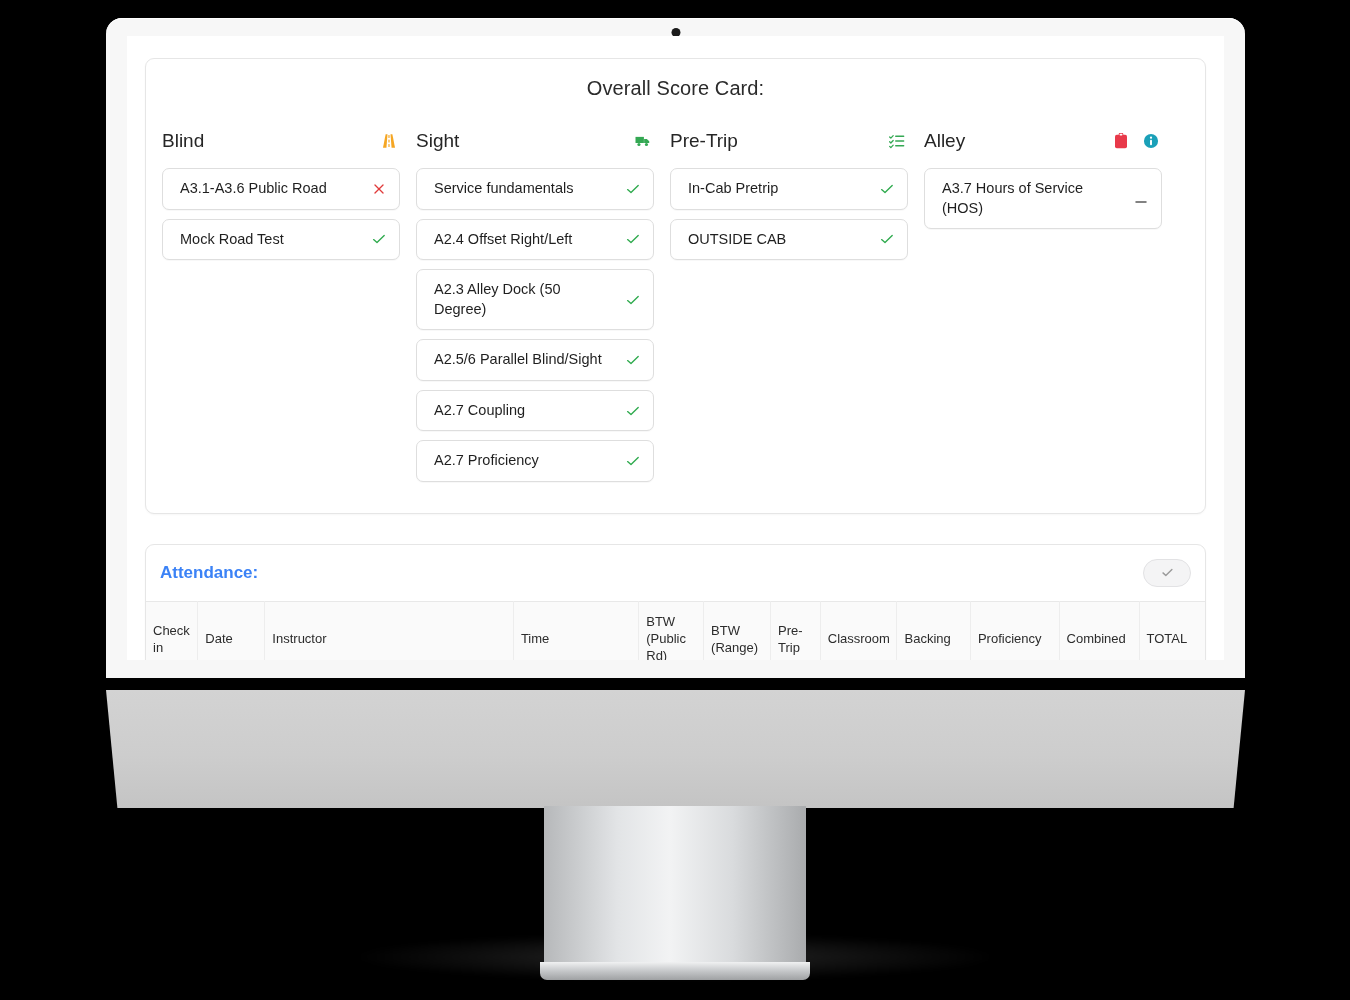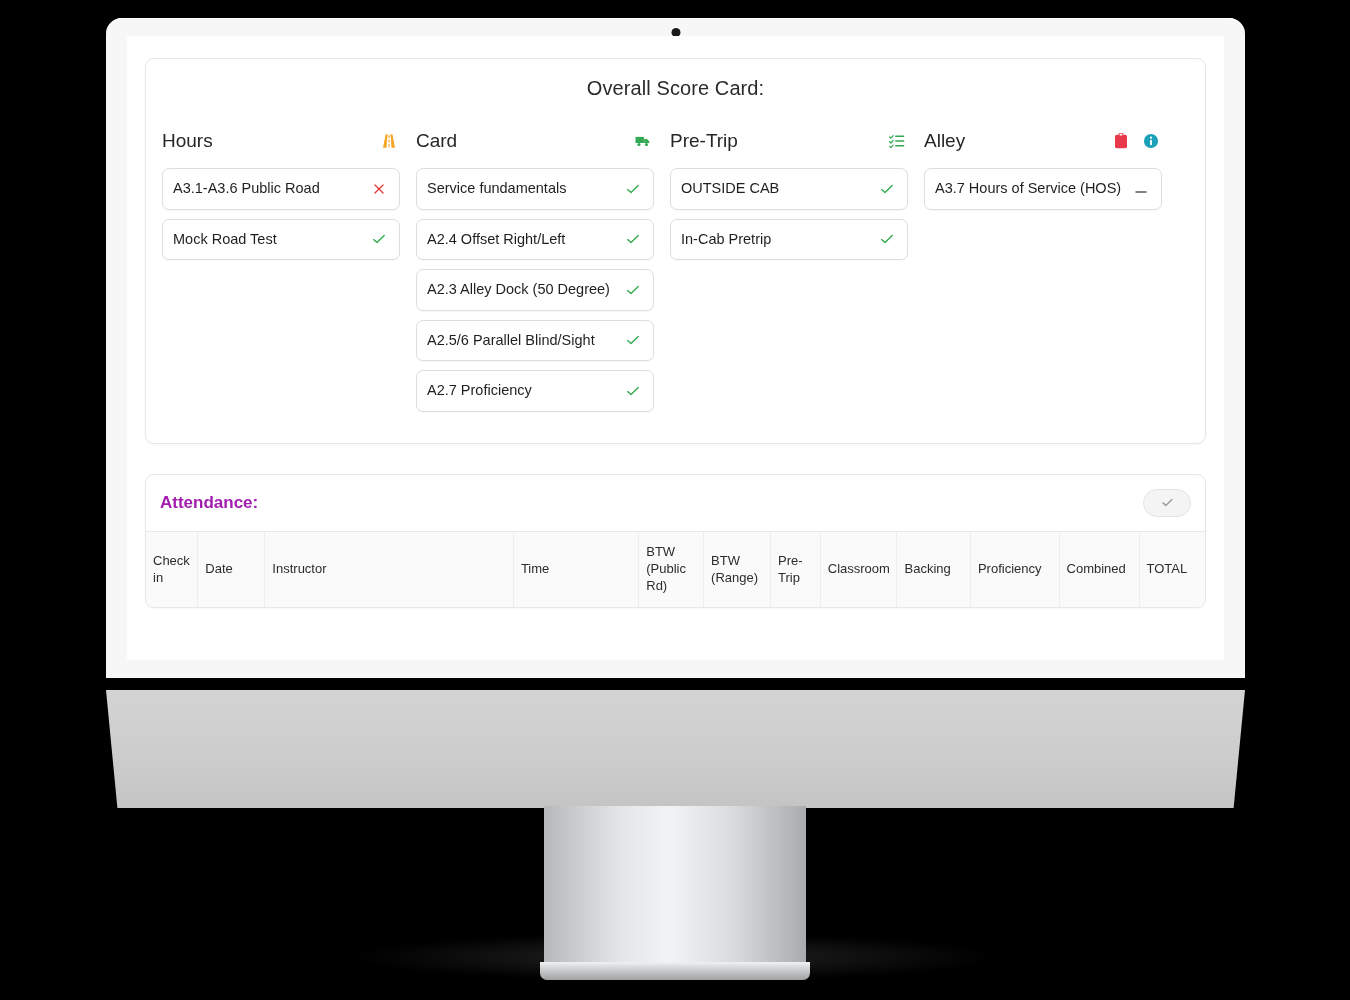--- a/index.html
+++ b/index.html
@@ -139,21 +139,21 @@
   }
   .col-head-icons { display: flex; align-items: center; gap: 12px; }
 
   .icon { display: inline-flex; align-items: center; justify-content: center; }
 
   .item {
     position: relative;
     border: 1px solid #dedede;
     border-radius: 7px;
     background: #fff;
-    padding: 10px 38px 10px 10px;
+    padding: 10px 38px 10px 17px;
     margin-bottom: 9px;
     min-height: 40px;
     display: flex;
     align-items: flex-start;
     box-shadow: 0 1px 1px rgba(0,0,0,0.03);
   }
   .item-label {
     font-size: 14.5px;
     color: #1f1f1f;
     line-height: 1.35;
@@ -177,21 +177,21 @@
   }
   .att-head {
     display: flex;
     align-items: center;
     justify-content: space-between;
     padding: 14px 14px 14px 14px;
   }
   .att-title {
     font-size: 17px;
     font-weight: bold;
-    color: #a21caf;
+    color: #3b82f6;
   }
   .att-check-btn {
     width: 48px;
     height: 28px;
     border-radius: 14px;
     background: #f4f4f5;
     border: 1px solid #e2e2e4;
     display: flex;
     align-items: center;
     justify-content: center;
@@ -227,21 +227,21 @@
   </div>
 
   <div class="screen">
     <div class="page">
 
       <div class="panel scorecard">
         <div class="scorecard-title">Overall Score Card:</div>
         <div class="columns" id="columns-root">
             <div class="column">
               <div class="col-head">
-                <div class="col-title">Hours</div>
+                <div class="col-title">Blind</div>
                 <div class="col-head-icons">
                   <span class="icon">
                     <svg width="18" height="18" viewBox="0 0 24 24" aria-hidden="true">
                       <path d="M7.5 3 H10 L8.6 21 H4 Z" fill="#f5a623"></path>
                       <path d="M14 3 H16.5 L20 21 H15.4 Z" fill="#f5a623"></path>
                       <rect x="11.2" y="4" width="1.6" height="4" rx="0.7" fill="#f5a623"></rect>
                       <rect x="11.2" y="10" width="1.6" height="4" rx="0.7" fill="#f5a623"></rect>
                       <rect x="11.2" y="16" width="1.6" height="4" rx="0.7" fill="#f5a623"></rect>
                     </svg>
                   </span>
@@ -259,21 +259,21 @@
                 <span class="item-label">Mock Road Test</span>
                 <span class="status">
                   <svg width="16" height="16" viewBox="0 0 16 16" aria-hidden="true">
                     <path d="M2.6 8.6 L6 11.6 L13.2 4.4" fill="none" stroke="#2eaa4d" stroke-width="1.35" stroke-linecap="round" stroke-linejoin="round"></path>
                   </svg>
                 </span>
               </div>
             </div>
             <div class="column">
               <div class="col-head">
-                <div class="col-title">Card</div>
+                <div class="col-title">Sight</div>
                 <div class="col-head-icons">
                   <span class="icon">
                     <svg width="18" height="18" viewBox="0 0 24 24" aria-hidden="true">
                       <path d="M2 6.5 h11.2 v8.2 H2 Z" fill="#34a853"></path>
                       <path d="M13.5 9.2 h3.6 l3.2 3.1 v2.4 h-6.8 Z" fill="#34a853"></path>
                       <circle cx="6.6" cy="16.6" r="2.1" fill="#34a853"></circle>
                       <circle cx="16.6" cy="16.6" r="2.1" fill="#34a853"></circle>
                     </svg>
                   </span>
                 </div>
@@ -297,20 +297,28 @@
               <div class="item">
                 <span class="item-label">A2.3 Alley Dock (50 Degree)</span>
                 <span class="status">
                   <svg width="16" height="16" viewBox="0 0 16 16" aria-hidden="true">
                     <path d="M2.6 8.6 L6 11.6 L13.2 4.4" fill="none" stroke="#2eaa4d" stroke-width="1.35" stroke-linecap="round" stroke-linejoin="round"></path>
                   </svg>
                 </span>
               </div>
               <div class="item">
                 <span class="item-label">A2.5/6 Parallel Blind/Sight</span>
+                <span class="status">
+                  <svg width="16" height="16" viewBox="0 0 16 16" aria-hidden="true">
+                    <path d="M2.6 8.6 L6 11.6 L13.2 4.4" fill="none" stroke="#2eaa4d" stroke-width="1.35" stroke-linecap="round" stroke-linejoin="round"></path>
+                  </svg>
+                </span>
+              </div>
+              <div class="item">
+                <span class="item-label">A2.7 Coupling</span>
                 <span class="status">
                   <svg width="16" height="16" viewBox="0 0 16 16" aria-hidden="true">
                     <path d="M2.6 8.6 L6 11.6 L13.2 4.4" fill="none" stroke="#2eaa4d" stroke-width="1.35" stroke-linecap="round" stroke-linejoin="round"></path>
                   </svg>
                 </span>
               </div>
               <div class="item">
                 <span class="item-label">A2.7 Proficiency</span>
                 <span class="status">
                   <svg width="16" height="16" viewBox="0 0 16 16" aria-hidden="true">
@@ -329,29 +337,29 @@
                       <path d="M2.2 13 l1.6 1.6 l3.1-3.3" fill="none" stroke="#34a853" stroke-width="1.7" stroke-linecap="round" stroke-linejoin="round"></path>
                       <path d="M2.2 19.2 l1.6 1.6 l3.1-3.3" fill="none" stroke="#34a853" stroke-width="1.7" stroke-linecap="round" stroke-linejoin="round"></path>
                       <rect x="9.4" y="4.6" width="12.4" height="1.9" rx="0.9" fill="#34a853"></rect>
                       <rect x="9.4" y="11" width="12.4" height="1.9" rx="0.9" fill="#34a853"></rect>
                       <rect x="9.4" y="17.4" width="12.4" height="1.9" rx="0.9" fill="#34a853"></rect>
                     </svg>
                   </span>
                 </div>
               </div>
               <div class="item">
+                <span class="item-label">In-Cab Pretrip</span>
+                <span class="status">
+                  <svg width="16" height="16" viewBox="0 0 16 16" aria-hidden="true">
+                    <path d="M2.6 8.6 L6 11.6 L13.2 4.4" fill="none" stroke="#2eaa4d" stroke-width="1.35" stroke-linecap="round" stroke-linejoin="round"></path>
+                  </svg>
+                </span>
+              </div>
+              <div class="item">
                 <span class="item-label">OUTSIDE CAB</span>
-                <span class="status">
-                  <svg width="16" height="16" viewBox="0 0 16 16" aria-hidden="true">
-                    <path d="M2.6 8.6 L6 11.6 L13.2 4.4" fill="none" stroke="#2eaa4d" stroke-width="1.35" stroke-linecap="round" stroke-linejoin="round"></path>
-                  </svg>
-                </span>
-              </div>
-              <div class="item">
-                <span class="item-label">In-Cab Pretrip</span>
                 <span class="status">
                   <svg width="16" height="16" viewBox="0 0 16 16" aria-hidden="true">
                     <path d="M2.6 8.6 L6 11.6 L13.2 4.4" fill="none" stroke="#2eaa4d" stroke-width="1.35" stroke-linecap="round" stroke-linejoin="round"></path>
                   </svg>
                 </span>
               </div>
             </div>
             <div class="column">
               <div class="col-head">
                 <div class="col-title">Alley</div>

